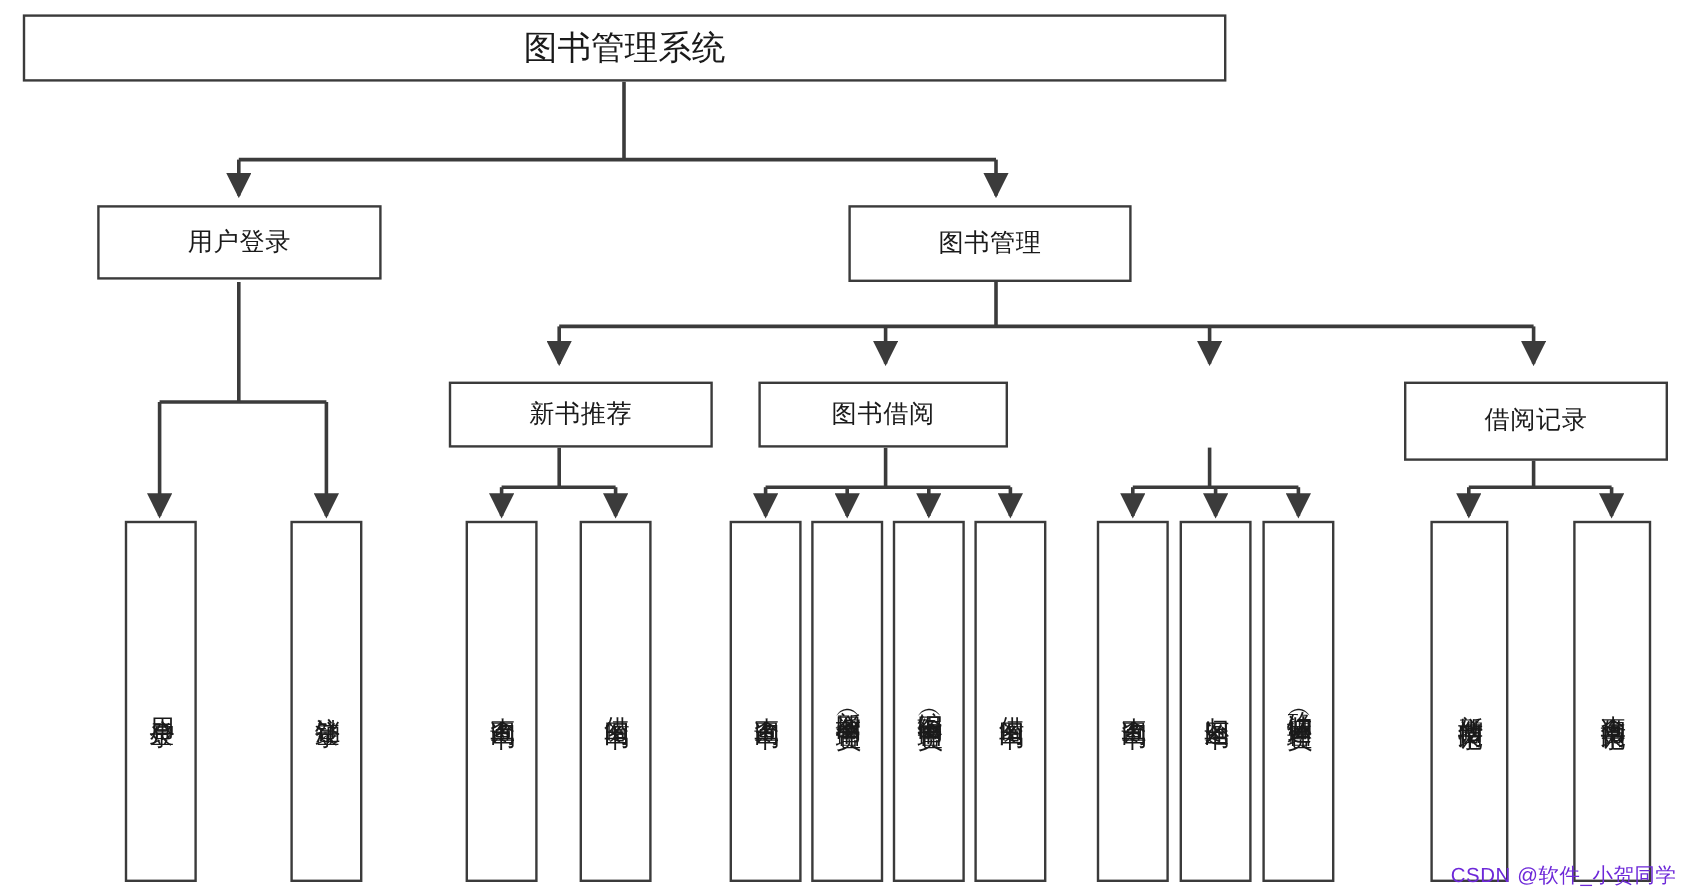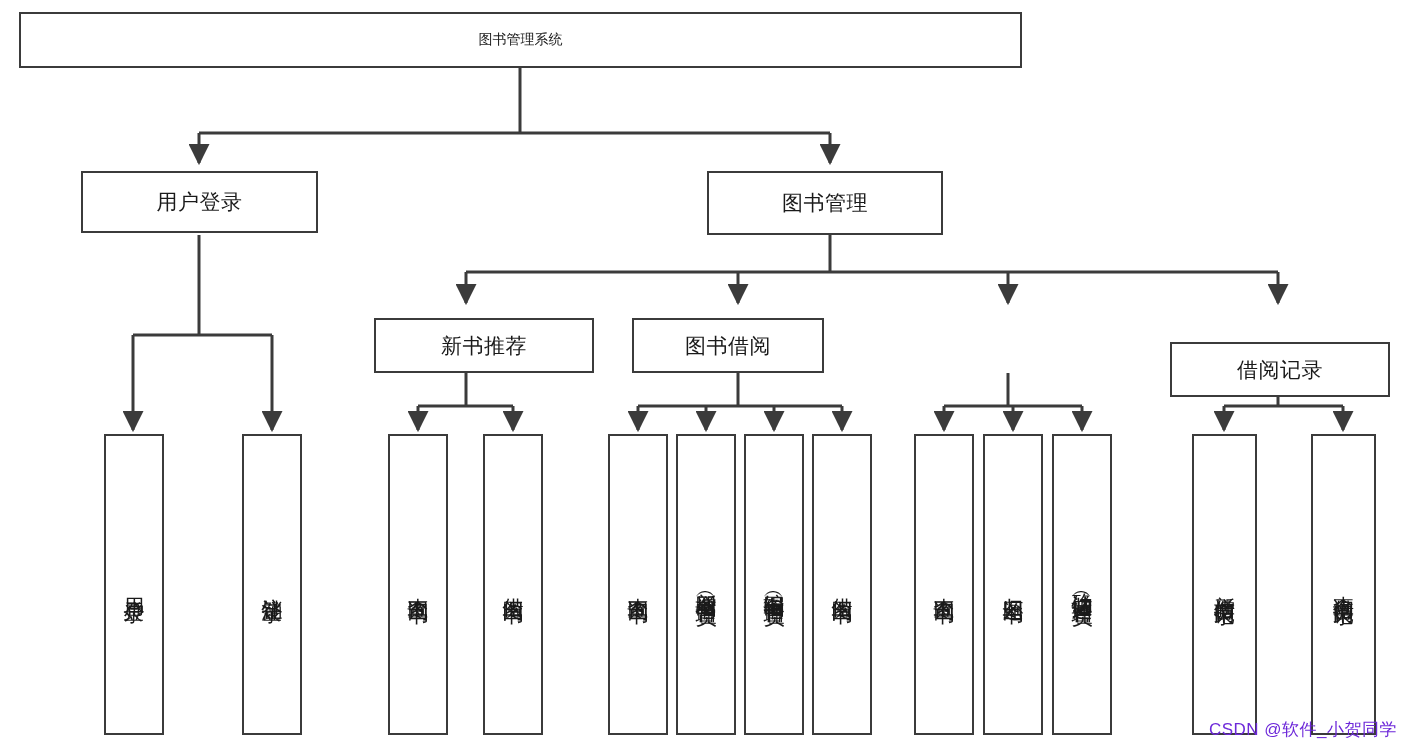--- a/index.html
+++ b/index.html
@@ -30,21 +30,21 @@
   }
   .node.horiz {
     font-size: 21px;
     letter-spacing: 0.5px;
   }
   .node.vert {
     font-size: 21px;
     letter-spacing: 1px;
   }
   .node.root {
-    font-size: 14px;
+    font-size: 28px;
   }
   .vlabel {
     writing-mode: vertical-rl;
     text-orientation: upright;
     white-space: nowrap;
     line-height: 1.05;
     letter-spacing: 2px;
   }
   svg.links {
     position: absolute;
@@ -118,22 +118,22 @@
       <path d="M 1343 406 L 1343 430" marker-end="url(#arrow)"></path>
     </g>
   </svg>
 
   <div class="node root" style="left:19px; top:12px; width:1003px; height:56px;">图书管理系统</div>
 
   <div class="node horiz" style="left:81px; top:171px; width:237px; height:62px;">用户登录</div>
   <div class="node horiz" style="left:707px; top:171px; width:236px; height:64px;">图书管理</div>
 
   <div class="node horiz" style="left:358px; top:318px; width:220px; height:55px;margin-left:16px;">新书推荐</div>
-  <div class="node horiz" style="left:632px; top:318px; width:192px; height:55px;">图书借阅</div>
-  <div class="node horiz" style="left:1170px; top:318px; width:220px; height:55px;margin-top:24px;">借阅记录</div>
+  <div class="node horiz" style="left:632px; top:318px; width:208px; height:55px;">图书借阅</div>
+  <div class="node horiz" style="left:1170px; top:318px; width:220px; height:66px;">借阅记录</div>
 
   <div class="node vert" style="left:104px; top:434px; width:60px; height:301px;">
     <span class="vlabel">用户登录</span>
   </div>
   <div class="node vert" style="left:242px; top:434px; width:60px; height:301px;">
     <span class="vlabel">注销登录</span>
   </div>
 
   <div class="node vert" style="left:388px; top:434px; width:60px; height:301px;">
     <span class="vlabel">查询图书</span>

